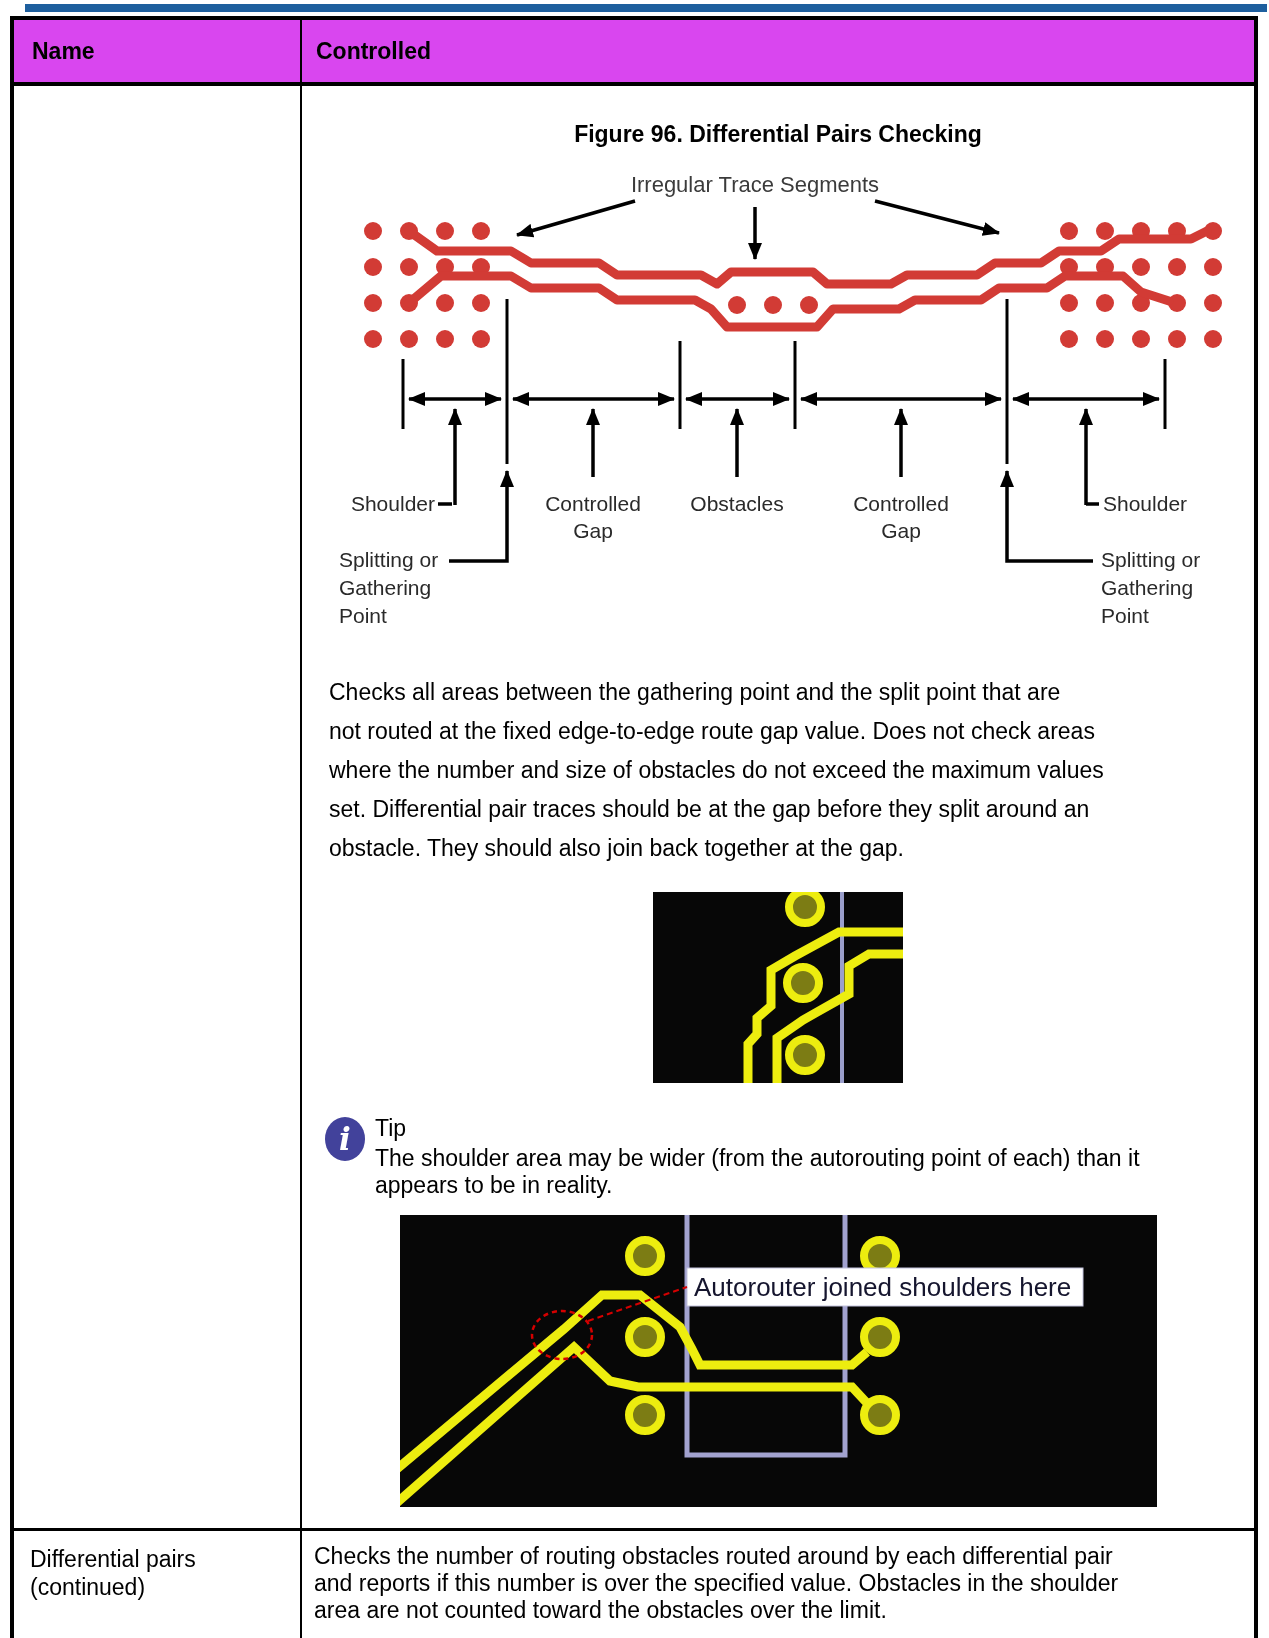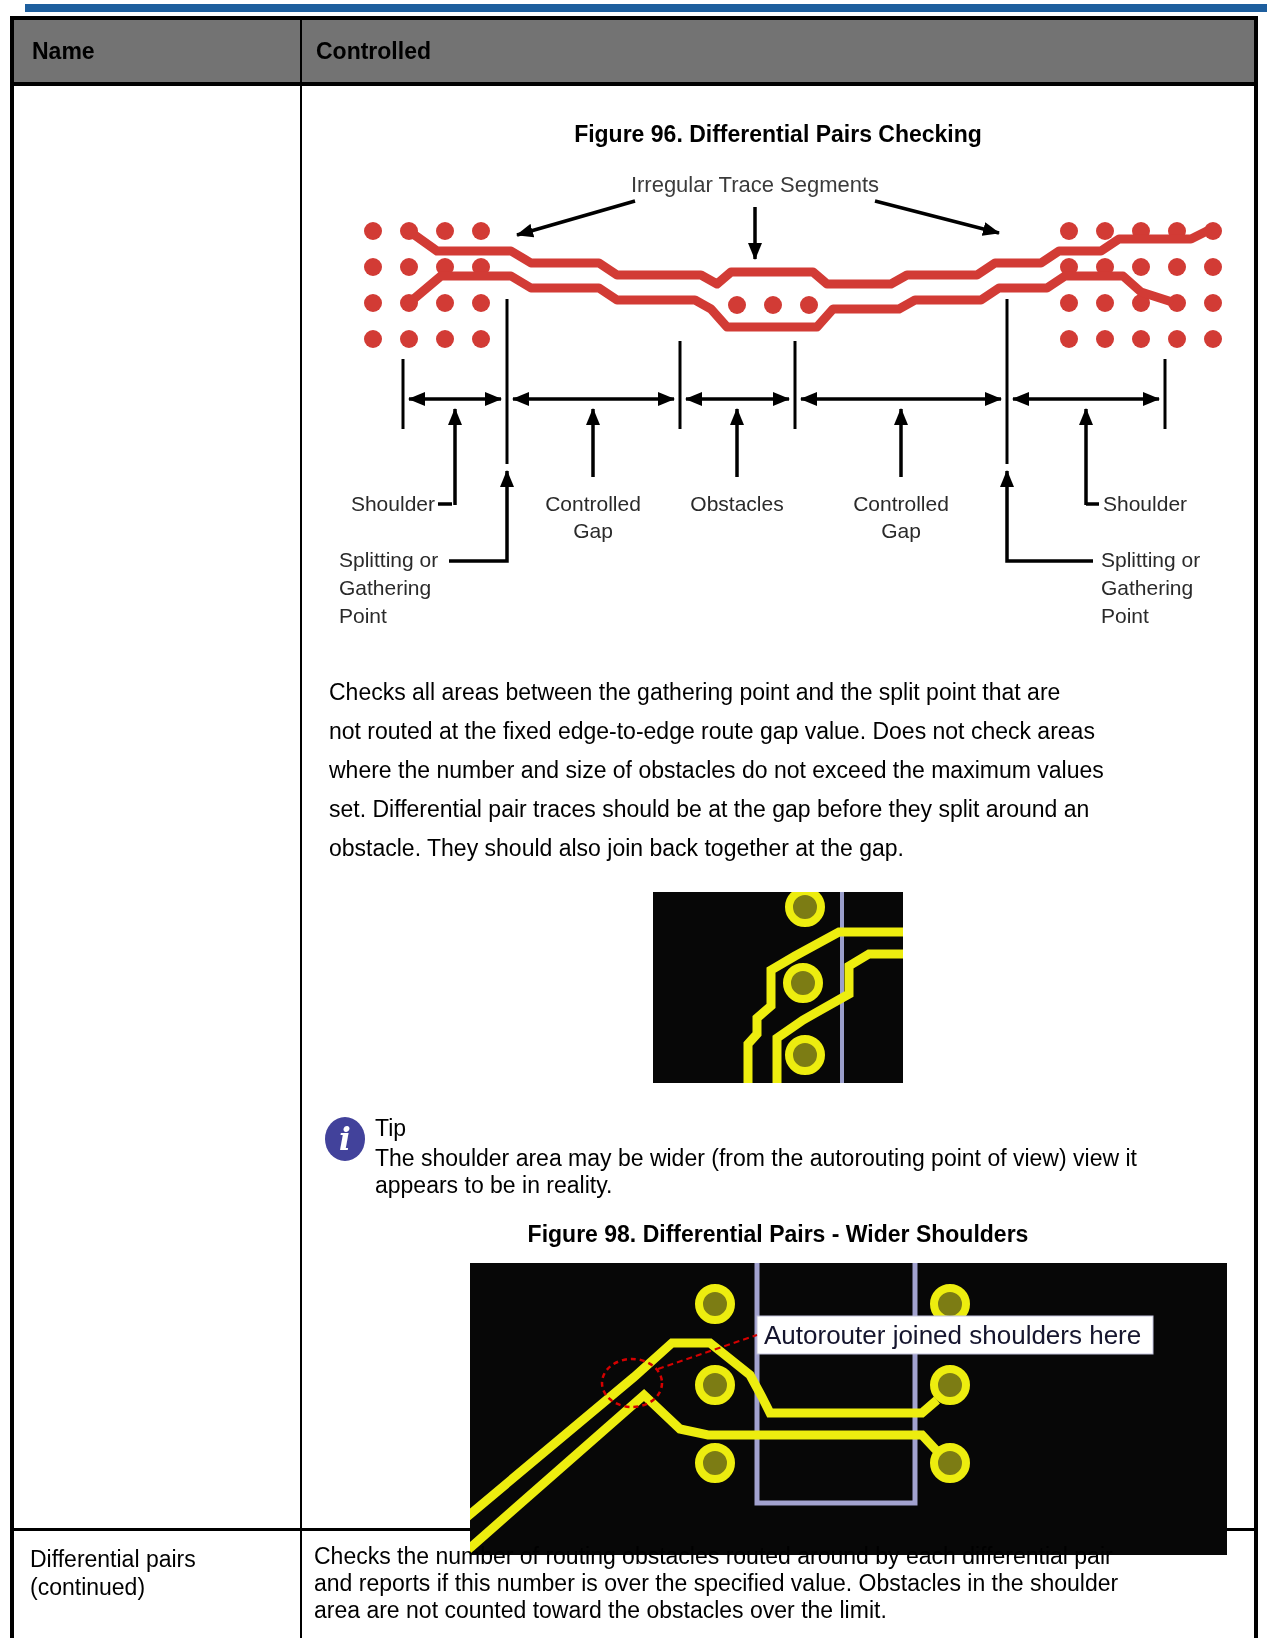--- a/index.html
+++ b/index.html
@@ -5,36 +5,36 @@
   html,body{margin:0;padding:0;}
   body{
     width:1269px;height:1638px;position:relative;background:#fff;
     font-family:"Liberation Sans",sans-serif;color:#000;overflow:hidden;
   }
   .top-bar{position:absolute;left:25px;top:4px;width:1242px;height:8px;background:#1E5F9E;}
   .doc-table{
     position:absolute;left:10px;top:16px;width:1248px;height:1700px;
     border:4px solid #000;box-sizing:border-box;background:#fff;
   }
-  .header-row{display:flex;height:62px;background:#737373;border-bottom:4px solid #000;box-sizing:content-box;}
+  .header-row{display:flex;height:62px;background:#d946ef;border-bottom:4px solid #000;box-sizing:content-box;}
   .hcell{font-weight:bold;font-size:23px;display:flex;align-items:center;}
   .name-col{width:288px;border-right:2px solid #000;box-sizing:border-box;padding-left:18px;flex-shrink:0;}
   .desc-col{flex:1;padding-left:14px;}
   .row1{display:flex;height:1442px;border-bottom:3px solid #000;}
   .row2{display:flex;height:220px;}
   .body-name{padding:14px 10px 0 16px;font-size:23px;line-height:28px;white-space:pre-line;}
   .body-desc{padding:12px 12px 0 12px;font-size:23px;line-height:27px;}
   .fig-title{font-weight:bold;font-size:23px;text-align:center;line-height:26px;}
   .t96{margin-top:8px;}
   .t97{margin-top:16px;}
   .t98{margin-top:22px;}
   .fig96-wrap{margin-top:12px;margin-left:6px;}
   .para{margin-top:18px;white-space:pre-line;font-size:23px;line-height:39px;}
   .fig97-wrap{text-align:center;margin-top:24px;}
-  .fig98-wrap{text-align:right;margin-top:16px;}
+  .fig98-wrap{text-align:center;margin-top:16px;}
   .tip{display:flex;margin-top:26px;}
   .tip-icon{
     width:40px;height:44px;border-radius:50%;background:#42429B;flex-shrink:0;
     color:#fff;font-family:"DejaVu Serif",serif;font-style:italic;font-weight:bold;
     font-size:31px;display:flex;align-items:center;justify-content:center;margin:2px 0 0 -4px;
   }
   .tip-body{margin-left:10px;}
   .tip-label{font-weight:normal;font-size:23px;line-height:26px;}
   .tip-text{white-space:pre-line;font-size:23px;line-height:27px;margin-top:4px;}
   svg text{font-family:"Liberation Sans",sans-serif;}
@@ -187,26 +187,25 @@
             <circle cx="150" cy="91" r="16"></circle>
             <circle cx="152" cy="163" r="16"></circle>
           </g>
         </svg>
         </div>
 
         <div class="tip">
           <div class="tip-icon">i</div>
           <div class="tip-body">
             <div class="tip-label">Tip</div>
-            <div class="tip-text">The shoulder area may be wider (from the autorouting point of view) view it
+            <div class="tip-text">The shoulder area may be wider (from the autorouting point of each) than it
 appears to be in reality.</div>
           </div>
         </div>
 
-        <div class="fig-title t98">Figure 98. Differential Pairs - Wider Shoulders</div>
 
         <div class="fig98-wrap">
         <svg width="757" height="292" viewBox="0 0 757 292">
           <rect x="0" y="0" width="757" height="292" fill="#070707"></rect>
           <path d="M287,-4 L287,240 L445,240 L445,-4" stroke="#A2A2CF" stroke-width="5" fill="none"></path>
           <g stroke="#EDED0F" stroke-width="9" fill="none">
             <path d="M-8,258 L164,114 L202,80 L240,80 L280,112 L292,134 L300,150 L452,150 L467,137"></path>
             <path d="M-8,292 L174,132 L210,166 L238,172 L452,172 L466,187"></path>
           </g>
           <g fill="#7C7C14" stroke="#EDED0F" stroke-width="8">

